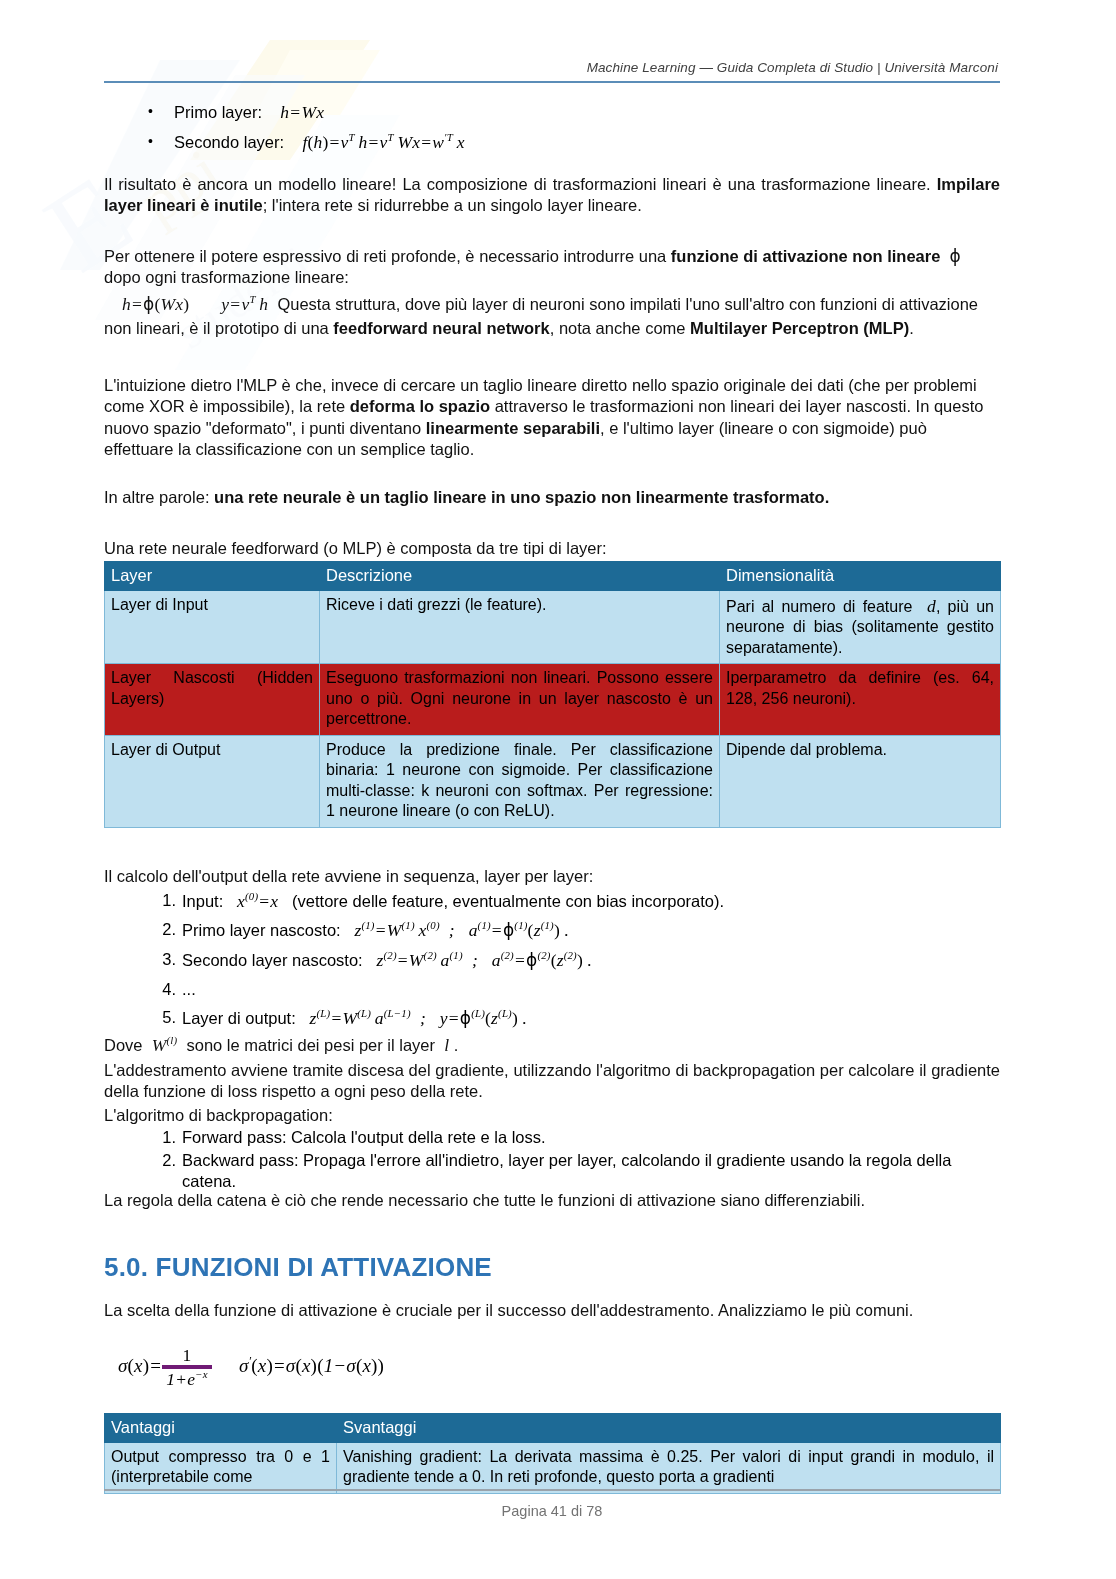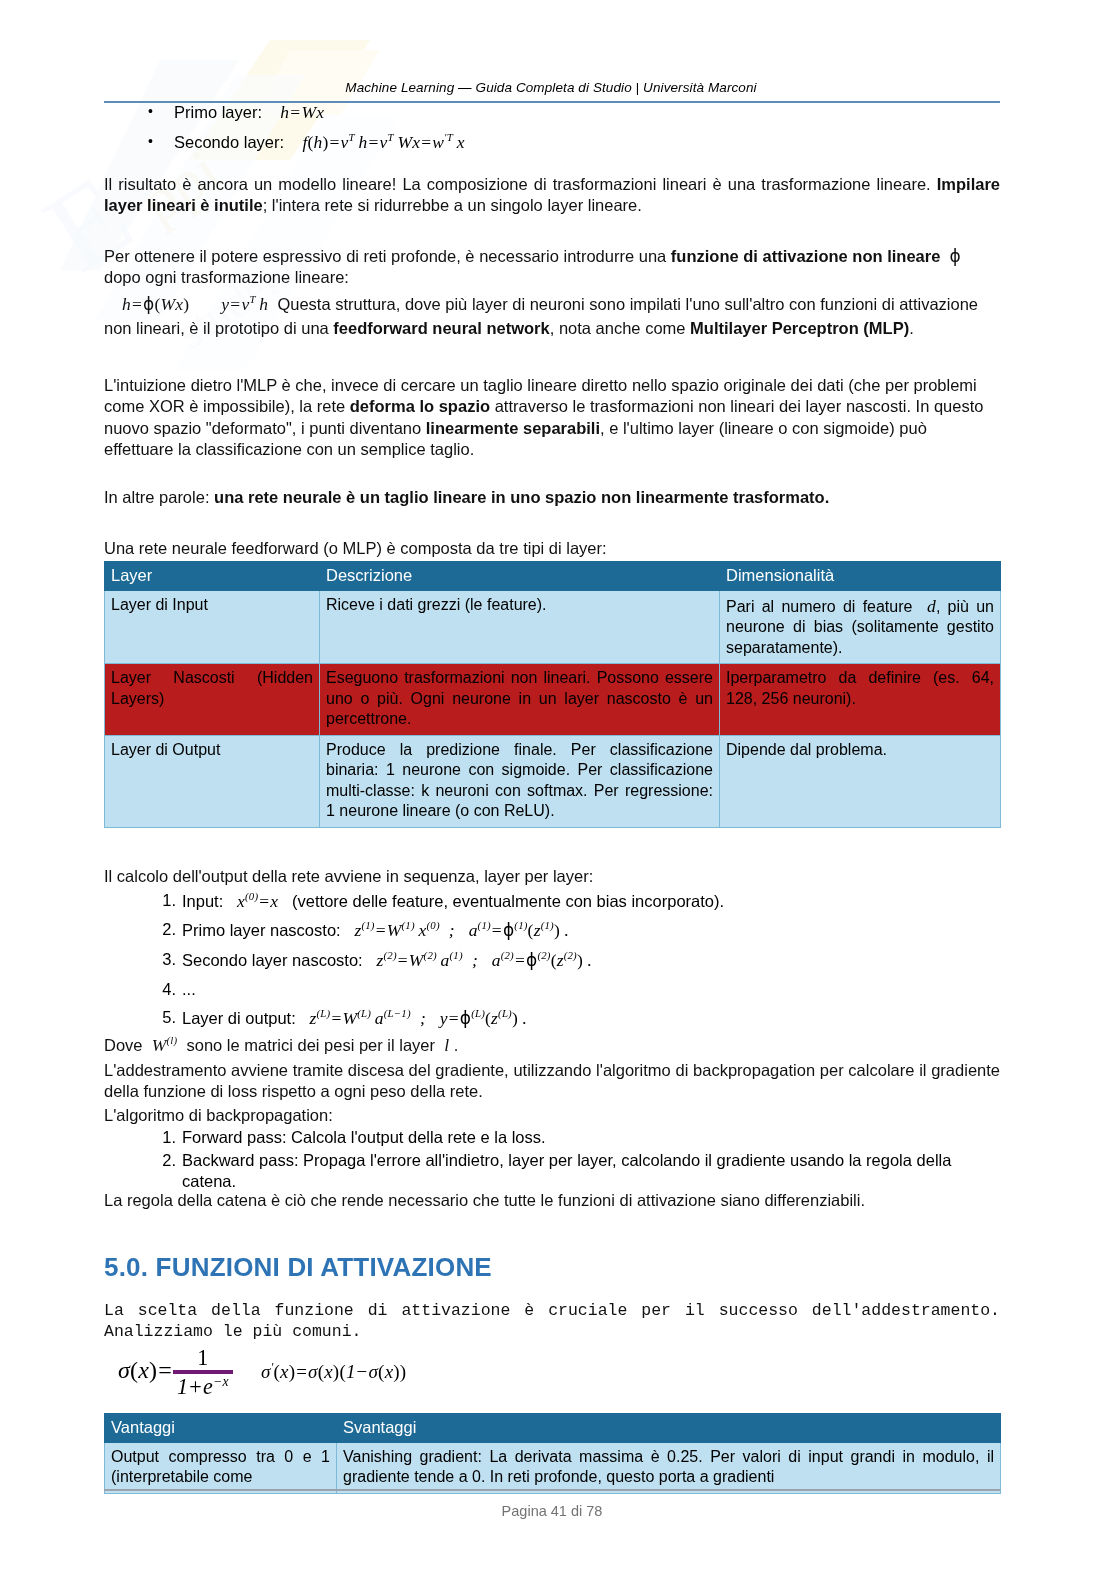--- a/index.html
+++ b/index.html
@@ -42,27 +42,26 @@
   }
 
   
   #header {
     position: absolute;
     left: 104px;
     top: 60px;
     width: 896px;
   }
   #header-title {
-    text-align: center;
+    text-align: right;
     font-style: italic;
     font-size: 13.5px;
-    color: #000000;
+    color: #404040;
     letter-spacing: 0.1px;
     padding-right: 2px;
-    margin-top: 20px;
   }
   #header-rule {
     margin-top: 6px;
     height: 2px;
     background: #5b8db8;
   }
 
   
   .para {
     font-size: 16.5px;
@@ -371,27 +370,27 @@
   </div>
 
   <div class="content-col" style="top:1190px;">
     <p class="para left">La regola della catena è ciò che rende necessario che tutte le funzioni di attivazione siano differenziabili.</p>
   </div>
 
   <div class="content-col" style="top:1252px;">
     <h2 class="h2">5.0. FUNZIONI DI ATTIVAZIONE</h2>
   </div>
 
-  <div class="content-col" style="top:1300px;font-family:Liberation Mono, monospace;">
+  <div class="content-col" style="top:1300px;">
     <p class="para">La scelta della funzione di attivazione è cruciale per il successo dell'addestramento. Analizziamo le più comuni.</p>
   </div>
 
   <div class="content-col" style="top:1346px;">
     <div style="padding-left:14px;">
-      <span class="math" style="font-size:24px;">
+      <span class="math" style="font-size:19px;">
         <span class="sig">σ</span><span class="paren">(</span>x<span class="paren">)</span><span class="op">=</span><span class="frac"><span class="num up">1</span><span class="den">1<span class="op">+</span>e<sup>−x</sup></span></span>
       </span>
       &nbsp;&nbsp;&nbsp;&nbsp;
       <span class="math" style="font-size:19px;">
         <span class="sig">σ</span><sup>′</sup><span class="paren">(</span>x<span class="paren">)</span><span class="op">=</span><span class="sig">σ</span><span class="paren">(</span>x<span class="paren">)</span><span class="paren">(</span>1<span class="op">−</span><span class="sig">σ</span><span class="paren">(</span>x<span class="paren">)</span><span class="paren">)</span>
       </span>
     </div>
   </div>
 
   <div class="content-col" style="top:1413px;">

